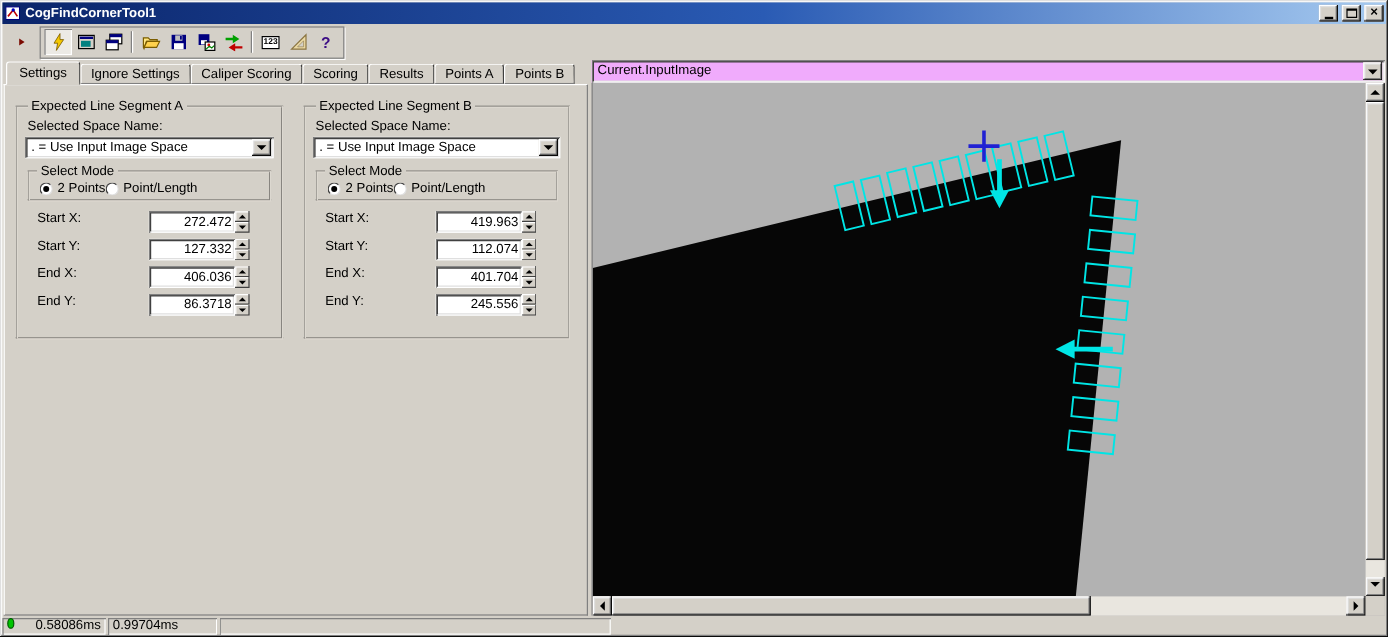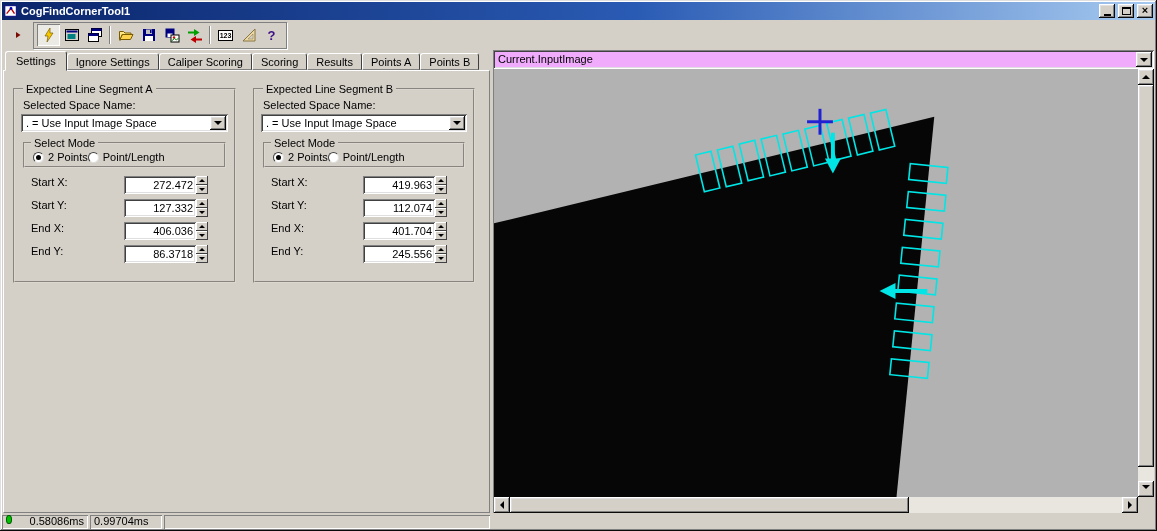--- a/index.html
+++ b/index.html
@@ -433,19 +433,19 @@
         <div class="corner"></div>
       </div>
     </div>
   </div>
 
   <div class="statusbar">
     <div class="sb-panel" style="width:86px">
       <span class="dot"></span>
       <span>0.58086ms</span>
     </div>
-    <div class="sb-panel" style="width:72px">
+    <div class="sb-panel" style="width:91px">
       <span>0.99704ms</span>
     </div>
     <div class="sb-panel" style="width:326px"></div>
   </div>
 
 </div>
 
 </body></html>

